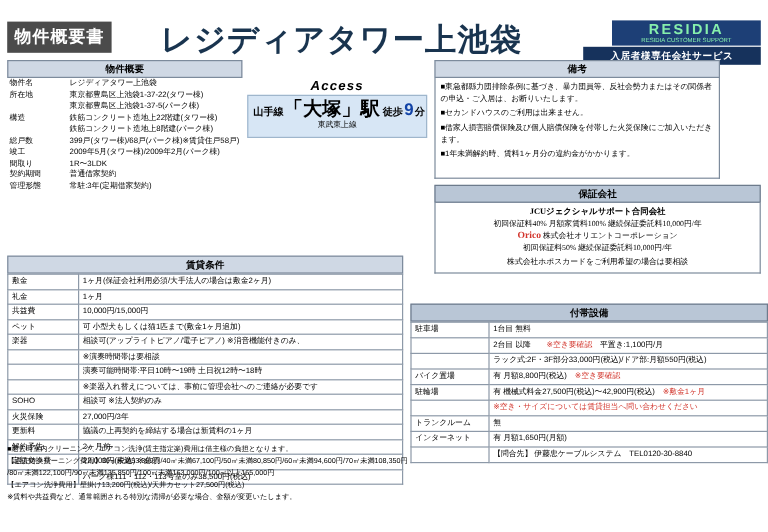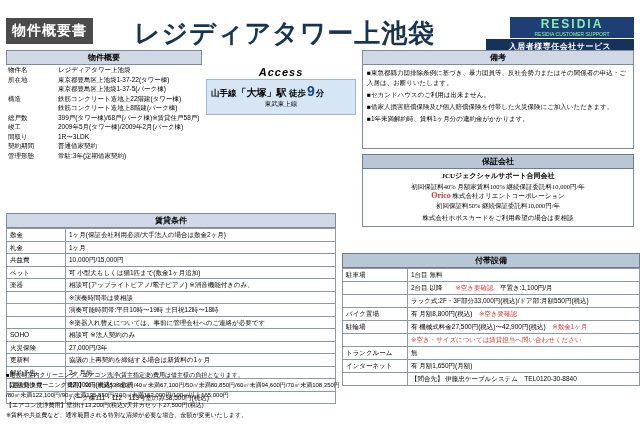--- a/index.html
+++ b/index.html
@@ -50,36 +50,36 @@
     padding:1px 0;
   }
   .bar-dark{
     background:#b9c6d6;border:1px solid #6d7b8c;
   }
 
   
   .top{position:relative;height:112px;}
   .col-left{position:absolute;left:0;top:0;width:196px;}
   .col-mid{position:absolute;left:200px;top:0;width:150px;}
-  .col-right{position:absolute;left:356px;top:0;width:272px;}
+  .col-right{position:absolute;left:356px;top:0;width:238px;}
 
   .kv{width:100%;border-collapse:collapse;font-size:6.5px;line-height:9.5px;}
   .kv td{padding:0 2px;vertical-align:top;}
   .kv td.k{width:46px;white-space:nowrap;}
 
   .access-title{
     font-size:11px;font-weight:bold;font-style:italic;
     text-align:center;letter-spacing:1px;margin:16px 0 1px 0;
   }
   .access-box{
     background:#d7e6f5;border:1px solid #9fb6cc;
     padding:4px 4px 5px 4px;
   }
   .acc-line{white-space:nowrap;font-size:8.5px;font-weight:bold;line-height:15px;}
-  .acc-line .sta{font-size:10px;}
+  .acc-line .sta{font-size:16px;}
   .acc-line .num{color:#1243a6;font-size:14px;font-weight:bold;padding:0 1px;}
   .acc-note{font-size:6.5px;text-align:center;margin-top:-1px;}
 
   .remarks{
     border:1px solid #7d8b9c;border-top:none;
     padding:3px 4px;font-size:6.5px;line-height:10px;
     height:84px;box-sizing:border-box;
   }
   .remarks div{margin-bottom:2px;}
 

